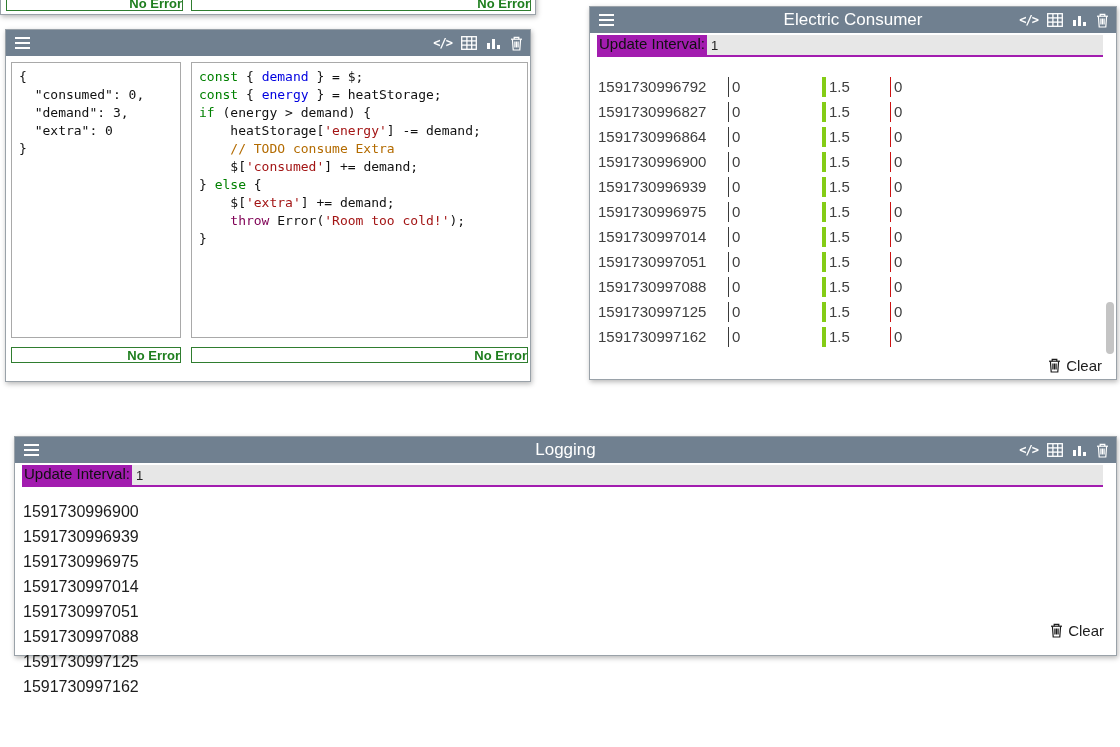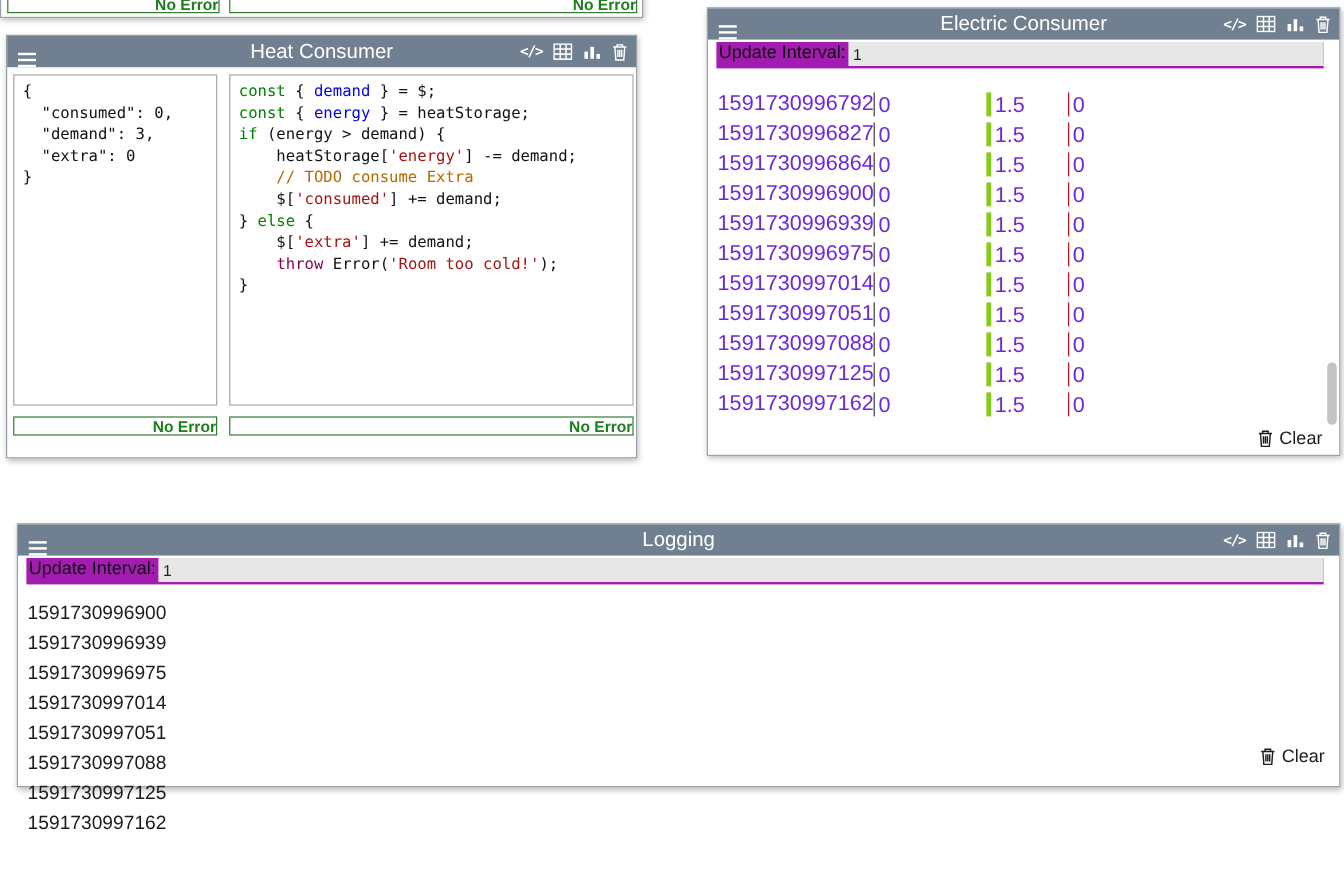--- a/index.html
+++ b/index.html
@@ -1,39 +1,39 @@
 <!DOCTYPE html>
 <html><head>
 <meta charset="utf-8">
 <style>
   *{margin:0;padding:0;box-sizing:border-box;}
   html,body{width:1120px;height:747px;overflow:hidden;background:#fff;}
   body{position:relative;font-family:"Liberation Sans","DejaVu Sans",sans-serif;}
   .panel{position:absolute;background:#fff;border:1px solid #9aa2a9;box-shadow:1px 2px 5px rgba(0,0,0,0.28);}
-  .hdr{position:absolute;top:0;left:0;right:0;height:26px;background:#708090;display:flex;align-items:flex-end;}
+  .hdr{position:absolute;top:0;left:0;right:0;height:26px;background:#708090;display:flex;align-items:center;}
   .hdr-title{position:absolute;left:60px;right:60px;text-align:center;color:#fff;font-size:17px;line-height:26px;white-space:nowrap;}
   .menu-icon{display:inline-flex;flex-direction:column;gap:3px;margin-left:9px;z-index:2;cursor:pointer;}
   .menu-icon i{display:block;width:15px;height:2px;background:#fff;}
   .hdr-icons{position:absolute;right:7px;top:0;height:26px;display:flex;align-items:center;gap:9px;z-index:2;}
   .hdr-icons svg{cursor:pointer;display:block;}
   .code-icon{font-family:"DejaVu Sans Mono",monospace;font-size:12px;font-weight:bold;color:#fff;cursor:pointer;letter-spacing:-1px;}
   .code-panel{position:absolute;border:1px solid #a9a9a9;background:#fff;font-family:"DejaVu Sans Mono",monospace;font-size:13px;line-height:18px;padding:5px 7px;overflow:hidden;color:#111;cursor:text;}
   .code-line{white-space:pre;}
   .tok-p{color:#111;}
   .tok-kw{color:#008000;}
   .tok-var{color:#0000e0;}
   .tok-str{color:#a31515;}
   .tok-com{color:#b36b00;}
   .tok-kw2{color:#7f0055;}
   .no-error{position:absolute;height:16px;background:#fff;border:1px solid #2f7d2f;color:#1e7e1e;font-size:13px;font-weight:bold;display:flex;align-items:center;justify-content:flex-end;}
   .ui-row{position:absolute;left:7px;right:13px;height:22px;display:flex;align-items:flex-start;background:#a21caf;}
   .ui-label{font-size:15px;color:#101010;white-space:nowrap;padding-left:2px;}
   .ui-input{flex:1;height:20px;border:none;outline:none;background:#e7e7e7;font-size:13px;color:#222;padding:0 4px;margin-left:2px;font-family:"Liberation Sans","DejaVu Sans",sans-serif;}
   .ec-rows{position:absolute;left:8px;right:18px;top:67px;}
-  .ec-row{display:flex;align-items:center;height:25px;font-size:18px;color:#6d28d9;}
+  .ec-row{display:flex;align-items:center;height:25px;font-size:15px;color:#404040;}
   .ec-row .ts{width:130px;}
   .ec-row .c2{width:94px;border-left:1px solid #3a3a3a;padding-left:3px;height:20px;line-height:20px;}
   .ec-row .c3{width:68px;border-left:4px solid #84cc16;padding-left:3px;height:20px;line-height:20px;}
   .ec-row .c4{border-left:1px solid #cc1111;padding-left:3px;height:20px;line-height:20px;min-width:40px;}
   .ec-thumb{position:absolute;right:2px;top:295px;width:8px;height:52px;background:#c4c4c4;border-radius:5px;cursor:pointer;}
   .clear-btn{position:absolute;display:flex;align-items:center;gap:5px;font-size:15px;color:#1c1c1c;cursor:pointer;}
   .log-entries{position:absolute;left:8px;top:62px;}
   .log-entry{height:25px;line-height:25px;font-size:16px;color:#1c1c1c;}
 </style>
 </head>
@@ -48,21 +48,20 @@
   </div>
 </div>
 
 <div class="panel" style="left:5px;top:29px;width:526px;height:353px;">
   <div class="hdr">
     <span class="menu-icon">
         <i></i>
         <i></i>
         <i></i>
       </span>
-    <span class="hdr-title">Heat Consumer</span>
     <span class="hdr-icons">
       <span class="code-icon">&lt;/&gt;</span>
       <svg width="16" height="14" viewBox="0 0 16 14">
           <g stroke="#fff" fill="none" stroke-width="1.3">
             <rect x="0.7" y="0.7" width="14.6" height="12.6"></rect>
             <line x1="0.7" y1="4.9" x2="15.3" y2="4.9"></line>
             <line x1="0.7" y1="9.1" x2="15.3" y2="9.1"></line>
             <line x1="5.9" y1="0.7" x2="5.9" y2="13.3"></line>
             <line x1="10.7" y1="0.7" x2="10.7" y2="13.3"></line>
           </g>

